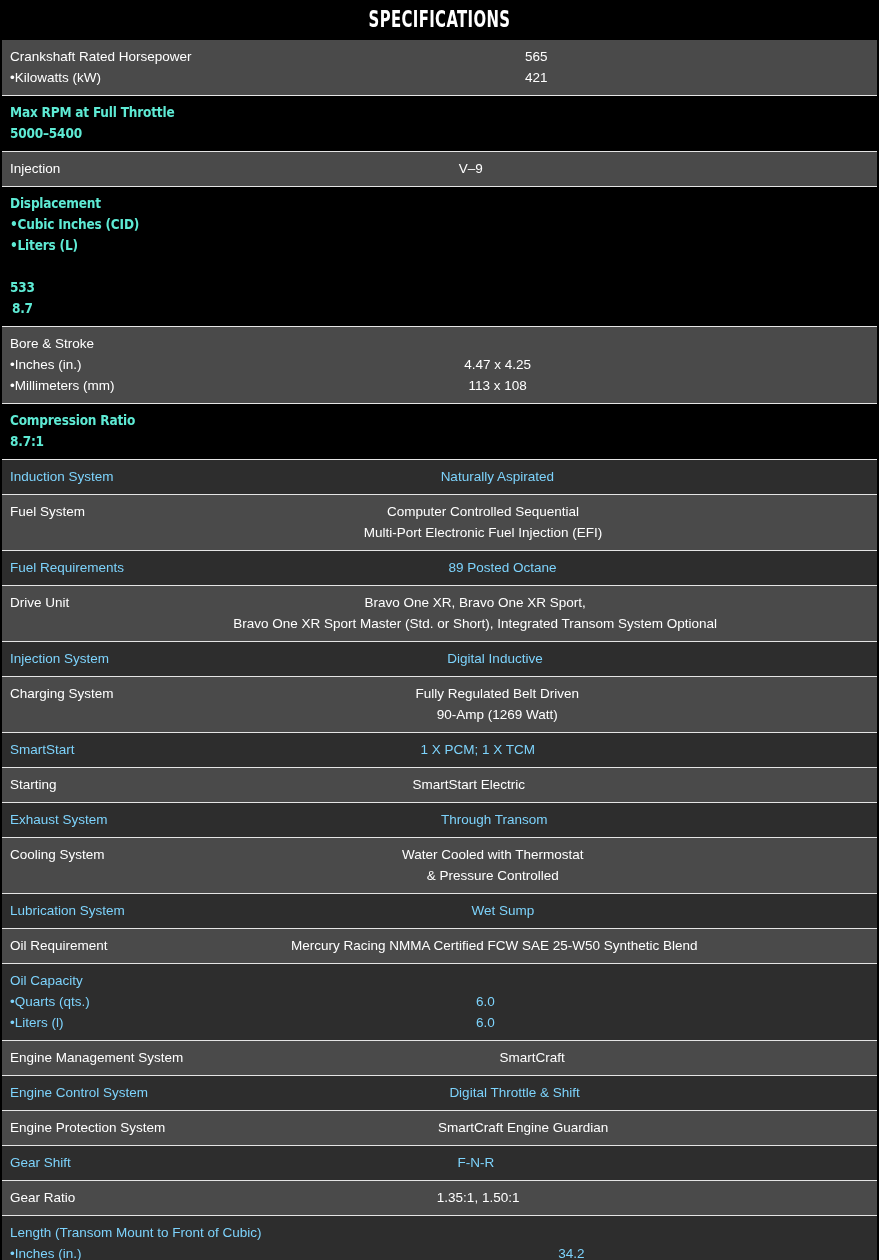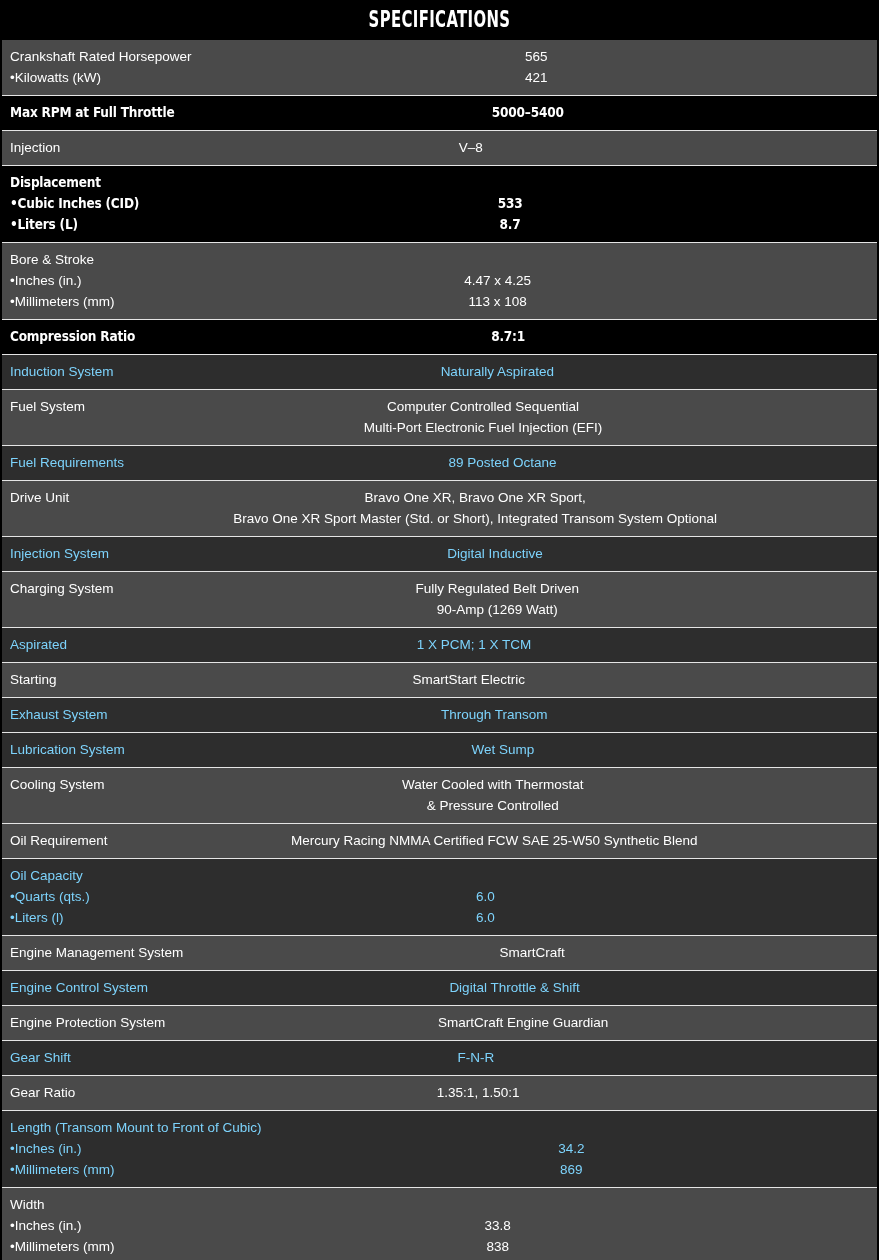--- a/index.html
+++ b/index.html
@@ -53,23 +53,24 @@
   .row.light {
     background: #4a4a4a;
     color: #ffffff;
   }
   .row.dark {
     background: #2d2d2d;
     color: #7dd3fc;
   }
   .row.black {
     background: #000000;
-    color: #ffffff;
+    color: #5eead4;
     font-weight: bold;
     font-family: "DejaVu Sans Condensed", "Liberation Sans Narrow", "Liberation Sans", sans-serif;
+    flex-direction: column;
   }
   .row.black .label, .row.black .value {
     letter-spacing: -0.2px;
   }
   .label {
     text-align: left;
     white-space: pre-line;
     flex: 0 1 auto;
     padding-right: 10px;
   }
@@ -94,21 +95,21 @@
 •Kilowatts (kW)</div>
         <div class="value">565
 421</div>
       </div>
       <div class="row black">
         <div class="label">Max RPM at Full Throttle</div>
         <div class="value">5000–5400</div>
       </div>
       <div class="row light">
         <div class="label">Injection</div>
-        <div class="value">V–8</div>
+        <div class="value">V–9</div>
       </div>
       <div class="row black">
         <div class="label">Displacement
 •Cubic Inches (CID)
 •Liters (L)</div>
         <div class="value">
 533
 8.7</div>
       </div>
       <div class="row light">
@@ -144,40 +145,40 @@
       <div class="row dark">
         <div class="label">Injection System</div>
         <div class="value">Digital Inductive</div>
       </div>
       <div class="row light">
         <div class="label">Charging System</div>
         <div class="value">Fully Regulated Belt Driven
 90-Amp (1269 Watt)</div>
       </div>
       <div class="row dark">
-        <div class="label">Aspirated</div>
+        <div class="label">SmartStart</div>
         <div class="value">1 X PCM; 1 X TCM</div>
       </div>
       <div class="row light">
         <div class="label">Starting</div>
         <div class="value">SmartStart Electric</div>
       </div>
       <div class="row dark">
         <div class="label">Exhaust System</div>
         <div class="value">Through Transom</div>
-      </div>
-      <div class="row dark">
-        <div class="label">Lubrication System</div>
-        <div class="value">Wet Sump</div>
       </div>
       <div class="row light">
         <div class="label">Cooling System</div>
         <div class="value">Water Cooled with Thermostat
 &amp;  Pressure Controlled</div>
       </div>
+      <div class="row dark">
+        <div class="label">Lubrication System</div>
+        <div class="value">Wet Sump</div>
+      </div>
       <div class="row light">
         <div class="label">Oil Requirement</div>
         <div class="value">Mercury Racing NMMA Certified FCW SAE 25-W50 Synthetic Blend</div>
       </div>
       <div class="row dark">
         <div class="label">Oil Capacity
 •Quarts (qts.)
 •Liters (l)</div>
         <div class="value">
 6.0

